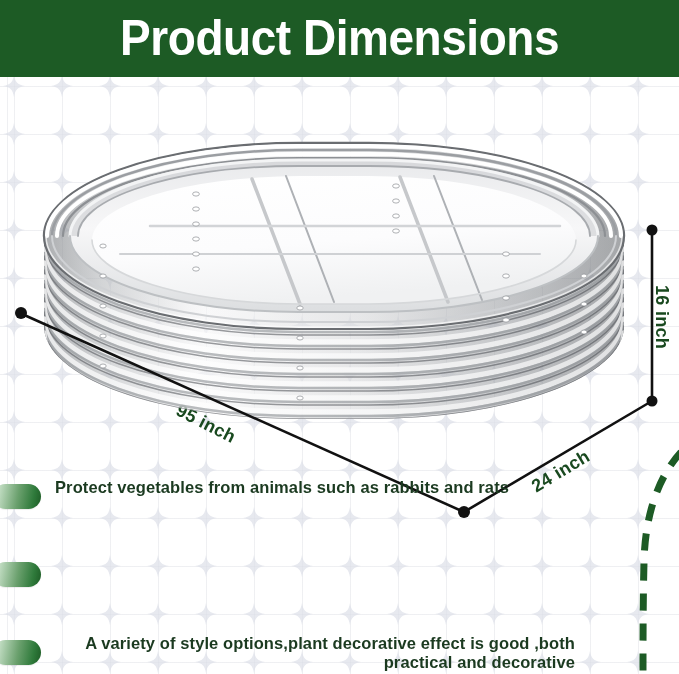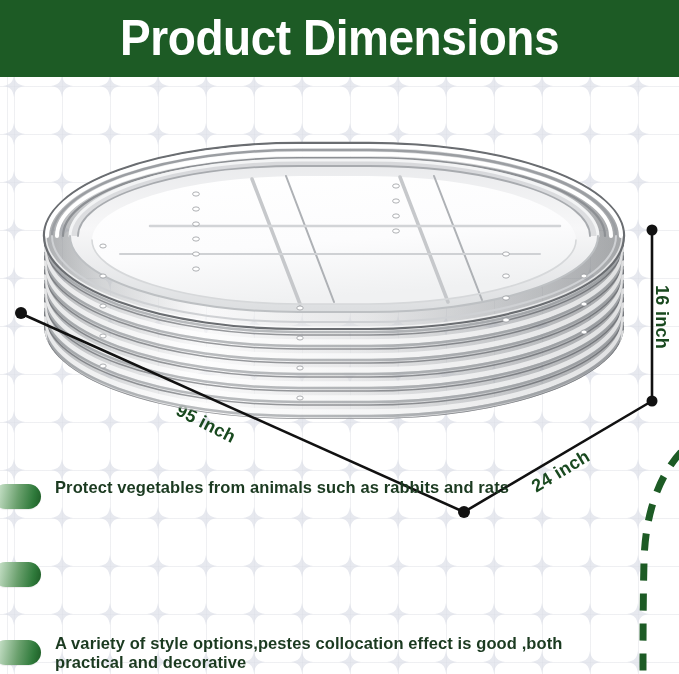--- a/index.html
+++ b/index.html
@@ -8,20 +8,21 @@
     background:#ffffff;
     font-family:"Liberation Sans", sans-serif;
     overflow:hidden;
     position:relative;
   }
   #stage{
     position:relative;
     width:679px;height:674px;
     background:#ffffff;
     overflow:hidden;
+    text-align:right;
   }
 
   
   #bg-pattern{
     position:absolute;left:0;top:76px;width:679px;height:598px;
     background-image:
       repeating-linear-gradient(to right, rgba(155,160,175,0.16) 0 1px, rgba(0,0,0,0) 1px 48px),
       repeating-linear-gradient(to bottom, rgba(155,160,175,0.16) 0 1px, rgba(0,0,0,0) 1px 48px);
     background-position:14px 10px, 14px 10px;
     pointer-events:none;
@@ -532,18 +533,18 @@
       <div class="feature-bullet"></div>
       <div class="feature-text">Protect vegetables from animals such as rabbits and rats</div>
     </div>
 
     <div class="feature-item">
       <div class="feature-bullet"></div>
     </div>
 
     <div class="feature-item">
       <div class="feature-bullet"></div>
-      <div class="feature-text">A variety of style options,pestes collocation effect  is good ,both practical and decorative</div>
+      <div class="feature-text">A variety of style options,plant decorative effect  is good ,both practical and decorative</div>
     </div>
 
   </div>
 
 </div>
 
 </body></html>

